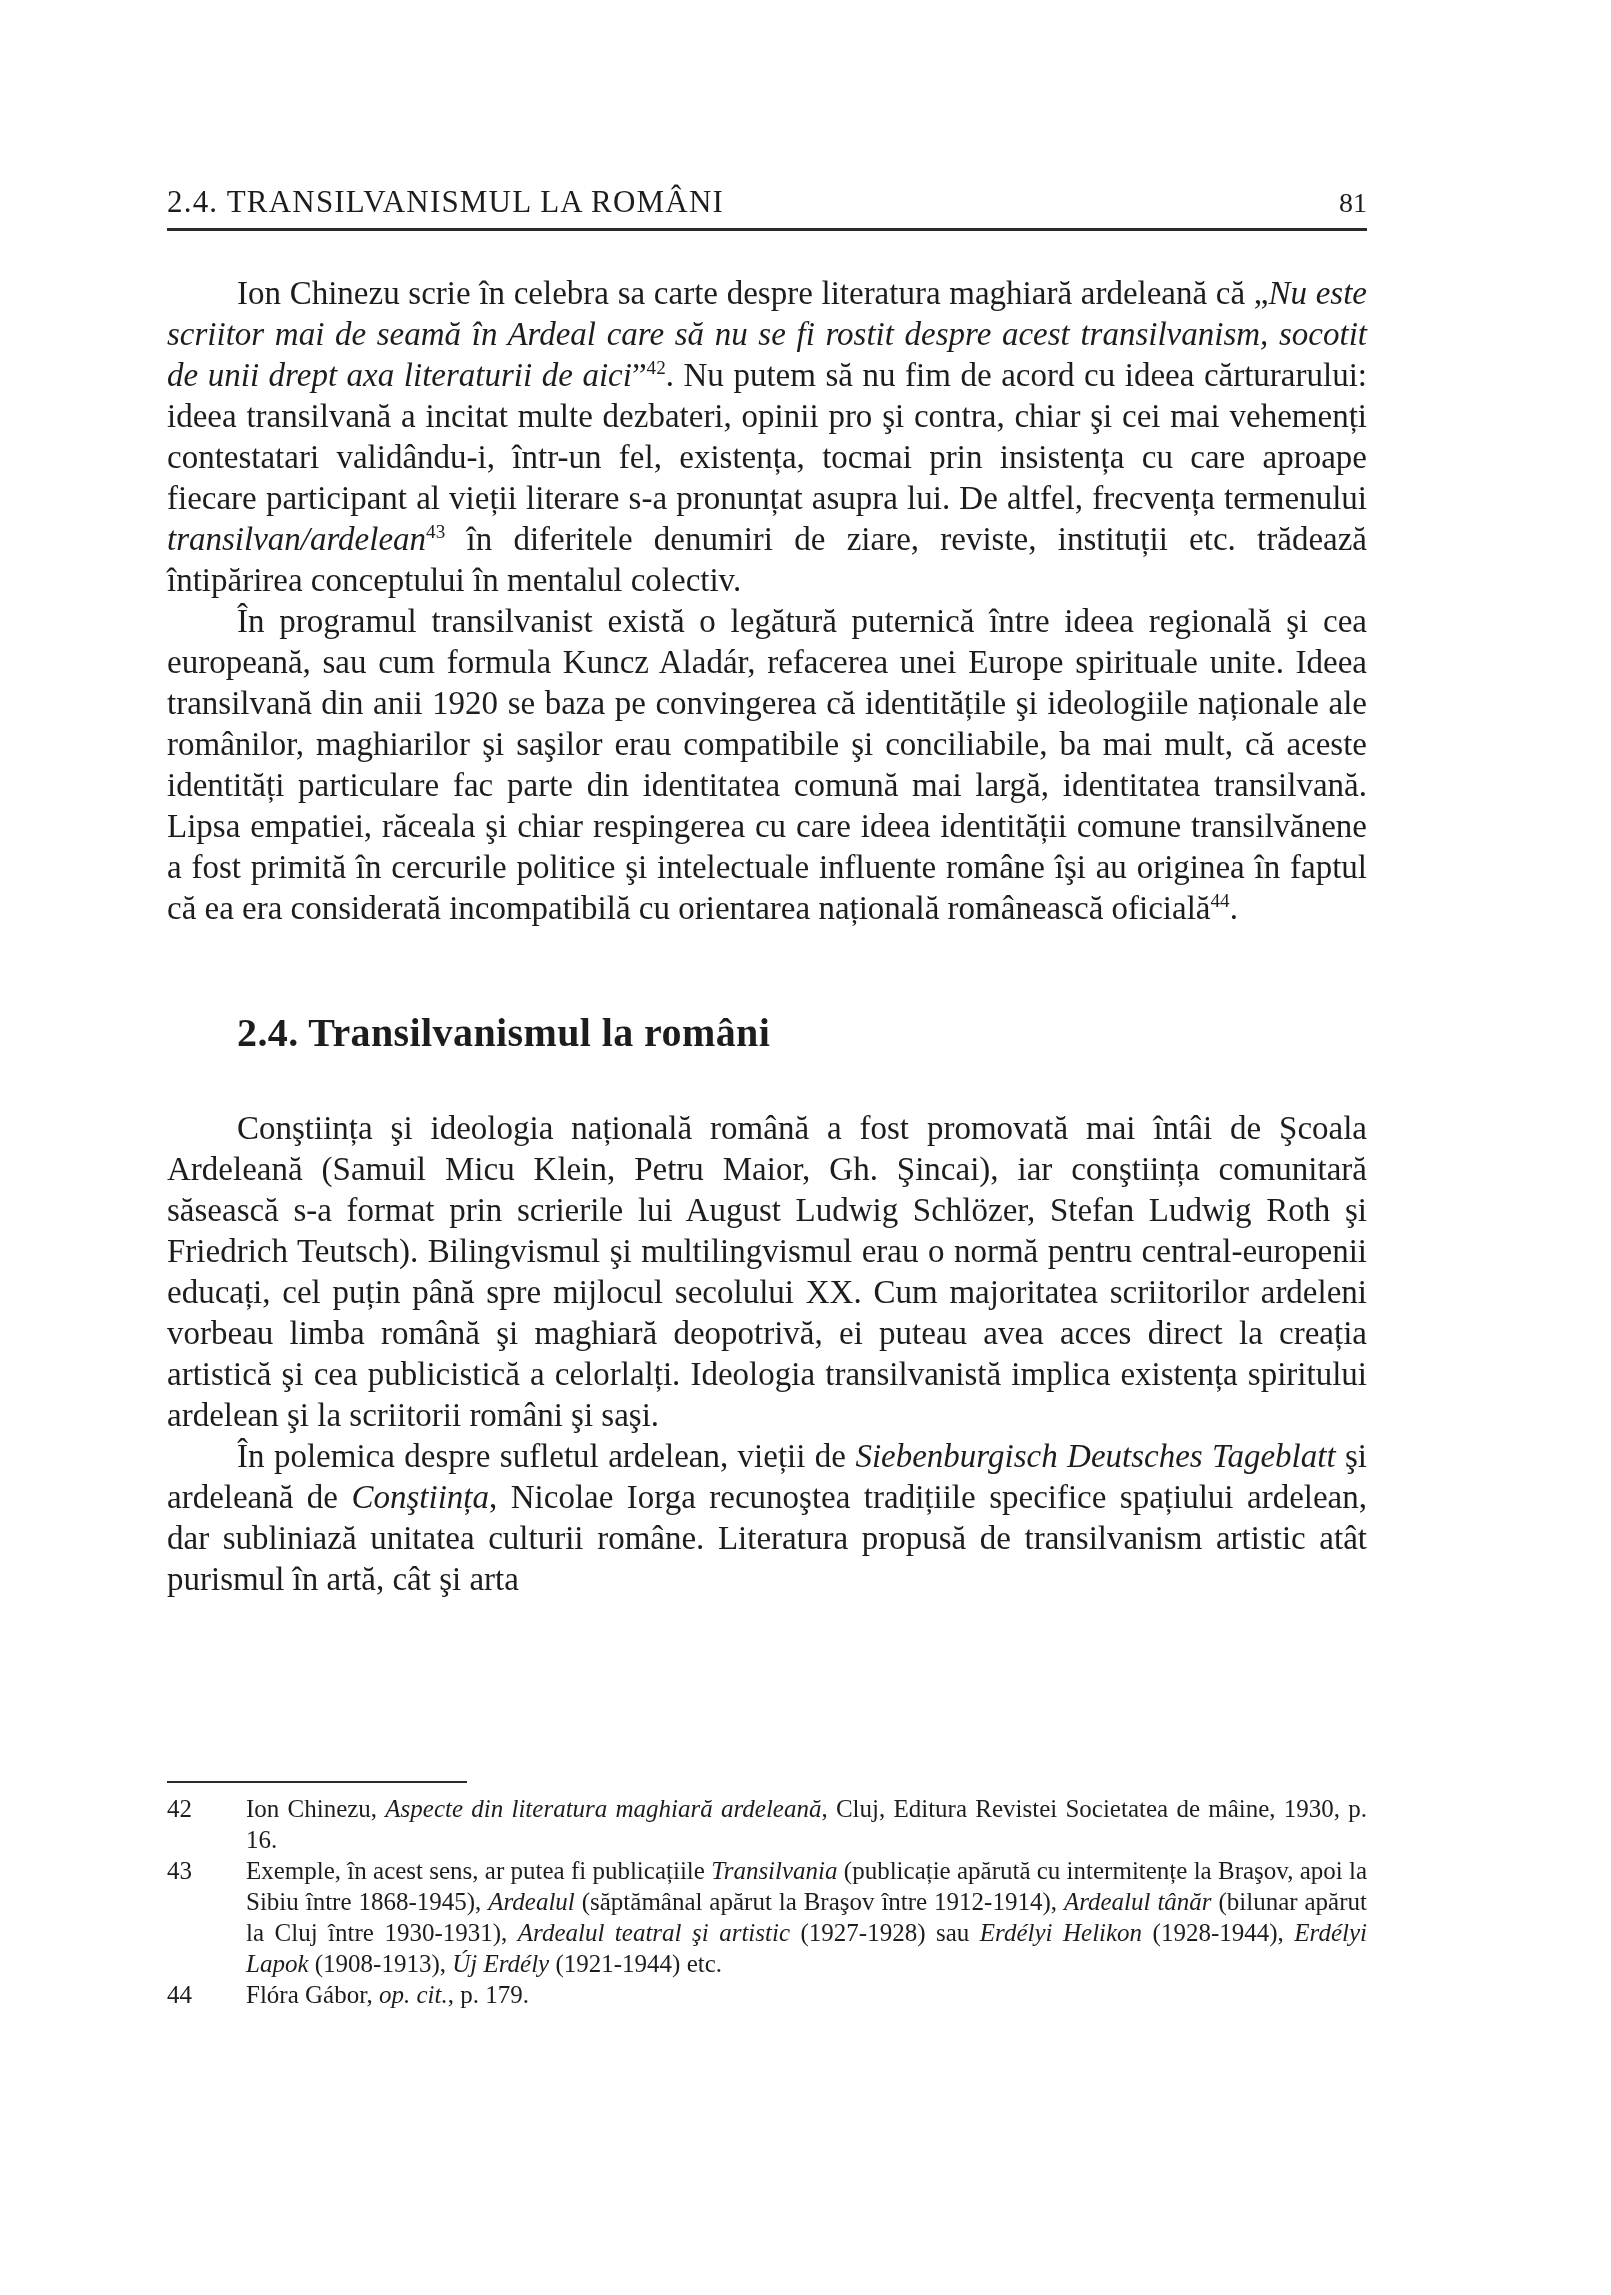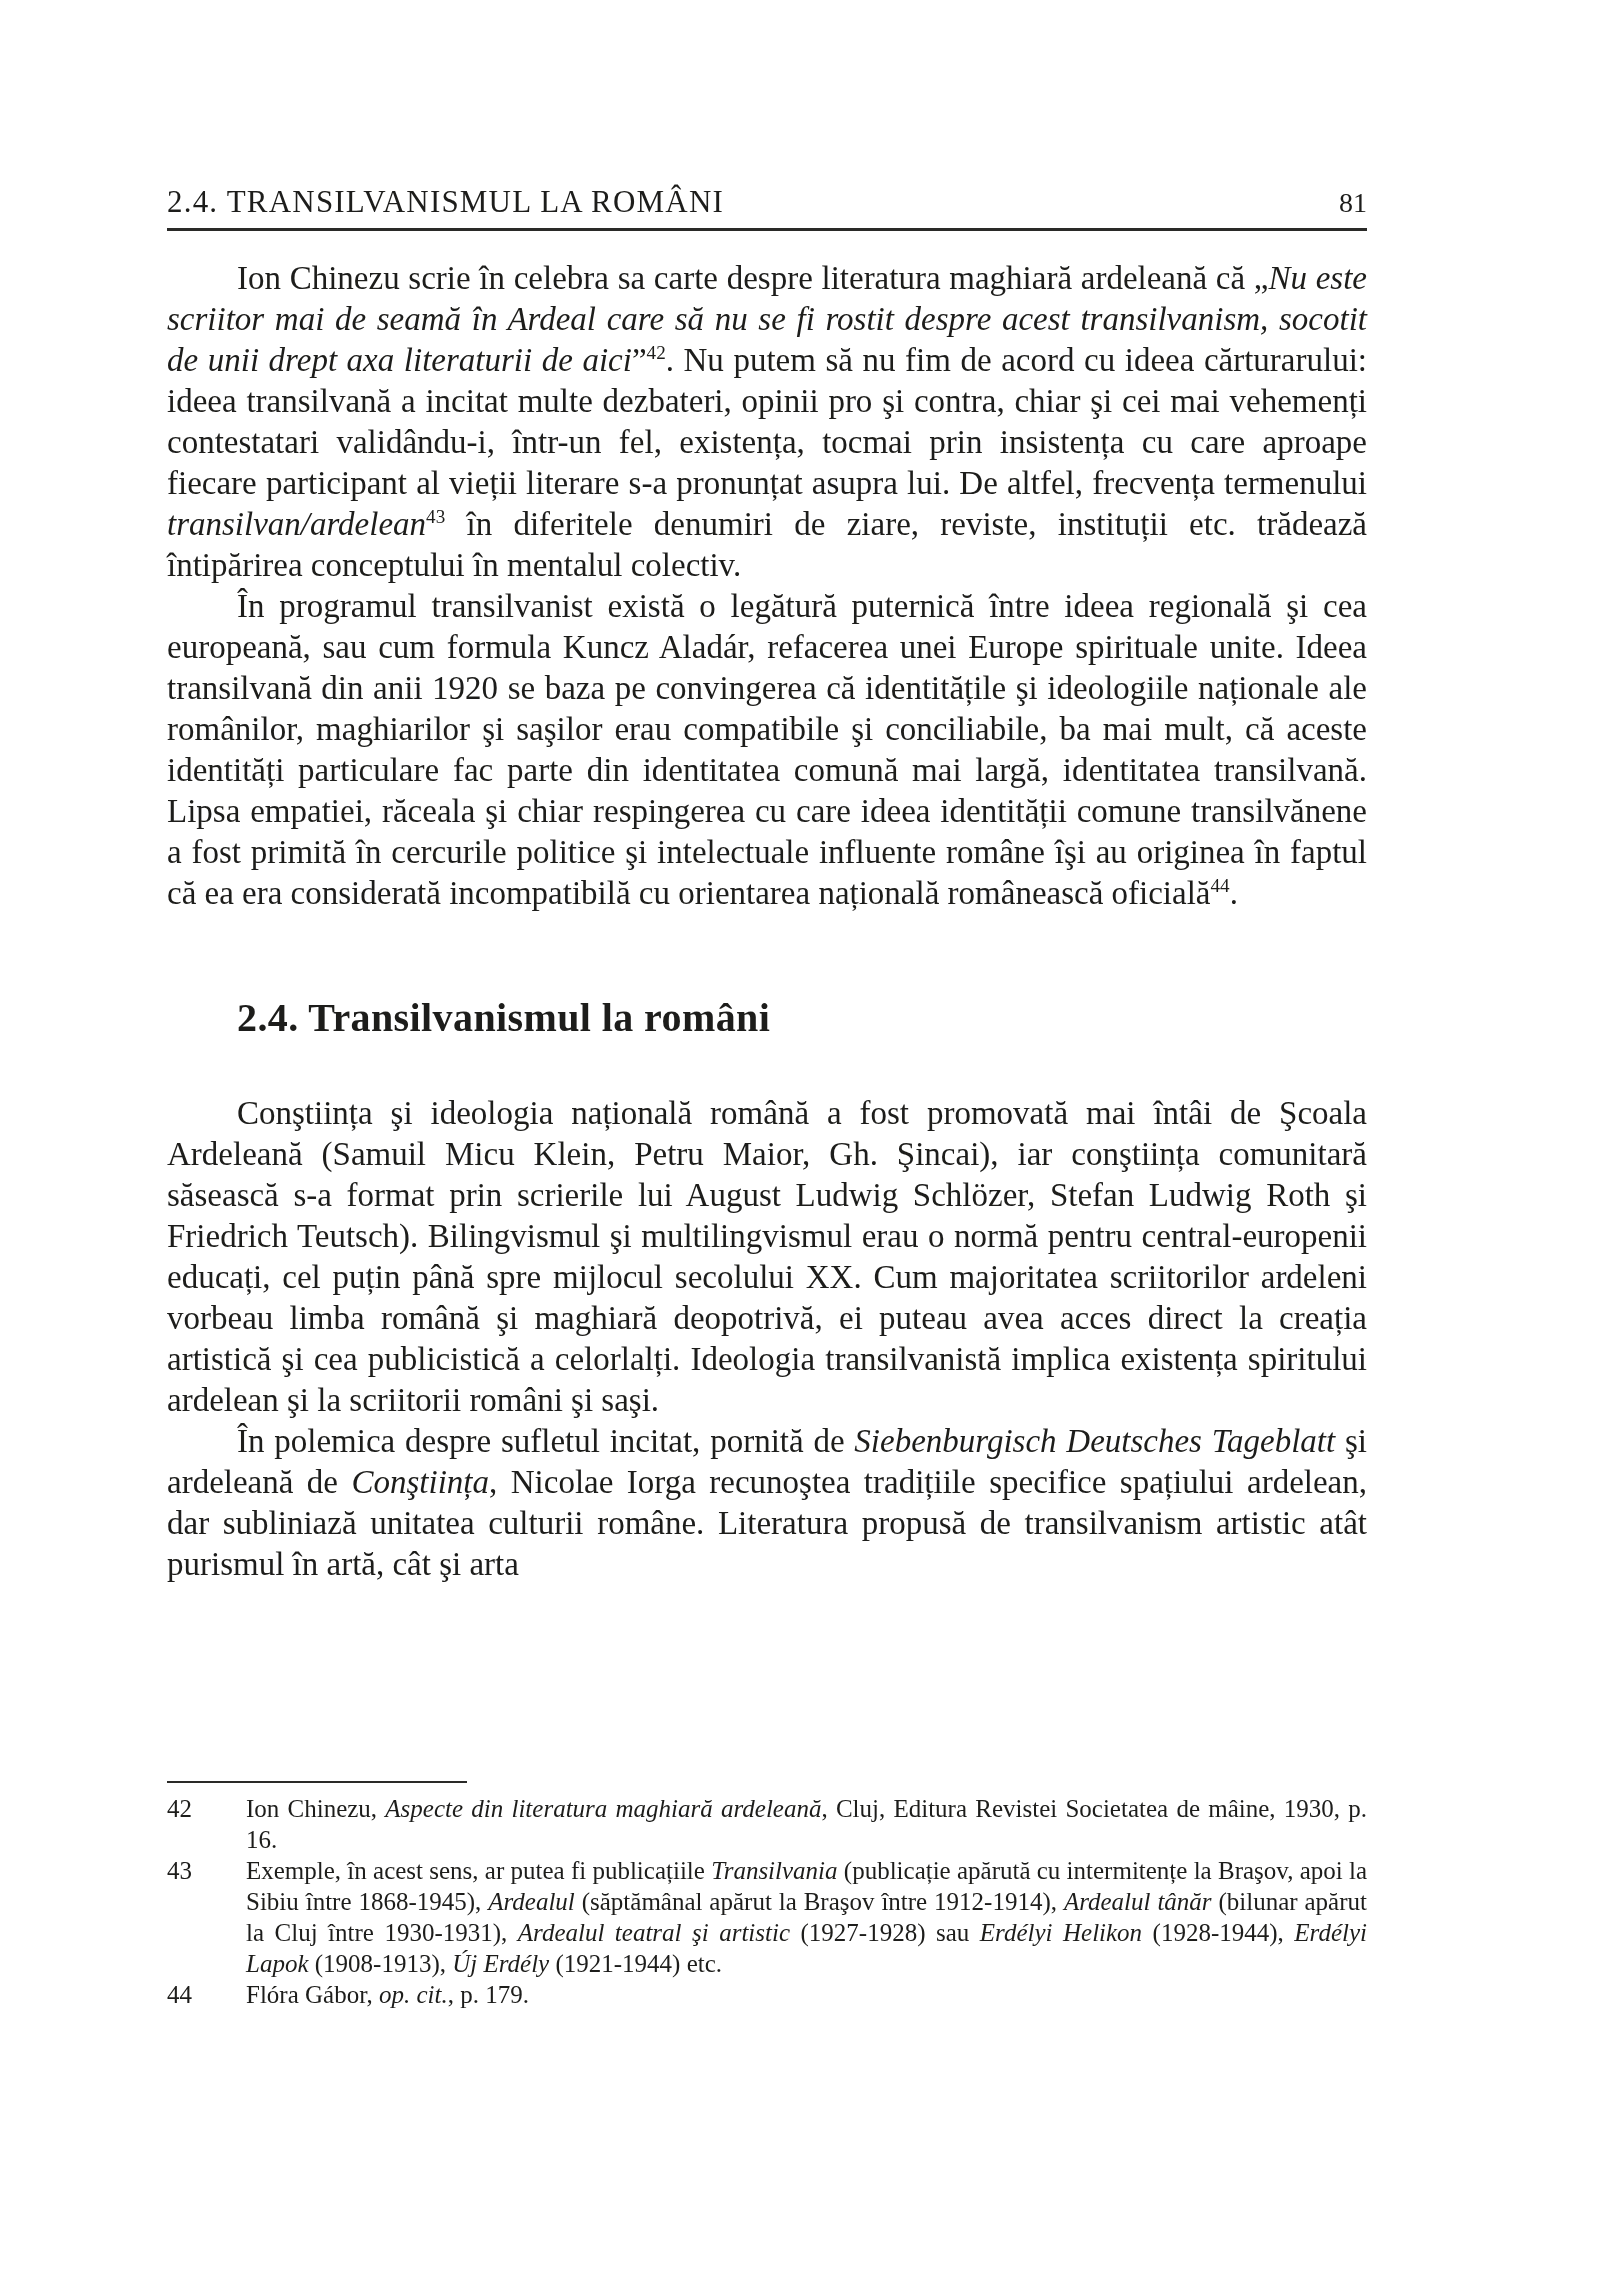--- a/index.html
+++ b/index.html
@@ -31,21 +31,21 @@
   }
   .rh-page{
     font-size:28px;
   }
   .header-rule{
     position:absolute;left:167px;top:228px;width:1200px;height:2.5px;
     background:var(--color-rule);
   }
   
   .body-text{
-    position:absolute;left:167px;top:258px;width:1200px;
+    position:absolute;left:167px;top:273px;width:1200px;
     font-size:33px;line-height:41px;
     text-align:justify;
   }
   .para{
     margin:0;
     text-indent:70px;
   }
   .body-text em{font-style:italic;}
   sup{
     font-size:0.58em;
@@ -91,21 +91,21 @@
     <span class="rh-page">81</span>
   </header>
 
   <div class="header-rule"></div>
 
   <main class="body-text">
     <p class="para"><span>Ion Chinezu scrie în celebra sa carte despre literatura maghiară ardeleană că „</span><em>Nu este scriitor mai de seamă în Ardeal care să nu se fi rostit despre acest transilvanism, socotit de unii drept axa literaturii de aici</em><span>”</span><sup>42</sup><span>. Nu putem să nu fim de acord cu ideea cărturarului: ideea transilvană a incitat multe dezbateri, opinii pro şi contra, chiar şi cei mai vehemenți contestatari validându-i, într-un fel, existența, tocmai prin insistența cu care aproape fiecare participant al vieții literare s-a pronunțat asupra lui. De altfel, frecvența termenului </span><em>transilvan/ardelean</em><sup>43</sup><span> în diferitele denumiri de ziare, reviste, instituții etc. trădează întipărirea conceptului în mentalul colectiv.</span></p>
     <p class="para"><span>În programul transilvanist există o legătură puternică între ideea regională şi cea europeană, sau cum formula Kuncz Aladár, refacerea unei Europe spirituale unite. Ideea transilvană din anii 1920 se baza pe convingerea că identitățile şi ideologiile naționale ale românilor, maghiarilor şi saşilor erau compatibile şi conciliabile, ba mai mult, că aceste identități particulare fac parte din identitatea comună mai largă, identitatea transilvană. Lipsa empatiei, răceala şi chiar respingerea cu care ideea identității comune transilvănene a fost primită în cercurile politice şi intelectuale influente române îşi au originea în faptul că ea era considerată incompatibilă cu orientarea națională românească oficială</span><sup>44</sup><span>.</span></p>
     <h2 class="section-heading">2.4. Transilvanismul la români</h2>
     <p class="para"><span>Conştiința şi ideologia națională română a fost promovată mai întâi de Şcoala Ardeleană (Samuil Micu Klein, Petru Maior, Gh. Şincai), iar conştiința comunitară săsească s-a format prin scrierile lui August Ludwig Schlözer, Stefan Ludwig Roth şi Friedrich Teutsch). Bilingvismul şi multilingvismul erau o normă pentru central-europenii educați, cel puțin până spre mijlocul secolului XX. Cum majoritatea scriitorilor ardeleni vorbeau limba română şi maghiară deopotrivă, ei puteau avea acces direct la creația artistică şi cea publicistică a celorlalți. Ideologia transilvanistă implica existența spiritului ardelean şi la scriitorii români şi saşi.</span></p>
-    <p class="para"><span>În polemica despre sufletul incitat, pornită de </span><em>Siebenburgisch Deutsches Tageblatt</em><span> şi ardeleană de </span><em>Conştiința</em><span>, Nicolae Iorga recunoştea tradițiile specifice spațiului ardelean, dar subliniază unitatea culturii române. Literatura propusă de transilvanism artistic atât purismul în artă, cât şi arta</span></p>
+    <p class="para"><span>În polemica despre sufletul ardelean, vieții de </span><em>Siebenburgisch Deutsches Tageblatt</em><span> şi ardeleană de </span><em>Conştiința</em><span>, Nicolae Iorga recunoştea tradițiile specifice spațiului ardelean, dar subliniază unitatea culturii române. Literatura propusă de transilvanism artistic atât purismul în artă, cât şi arta</span></p>
   </main>
 
   <footer class="footnotes">
     <div class="fn-rule"></div>
 
     <div class="footnote">
       <span class="fn-num">42</span>
       <span class="fn-text"><span>Ion Chinezu, </span><em>Aspecte din literatura maghiară ardeleană</em><span>, Cluj, Editura Revistei Societatea de mâine, 1930, p. 16.</span></span>
     </div>
 

